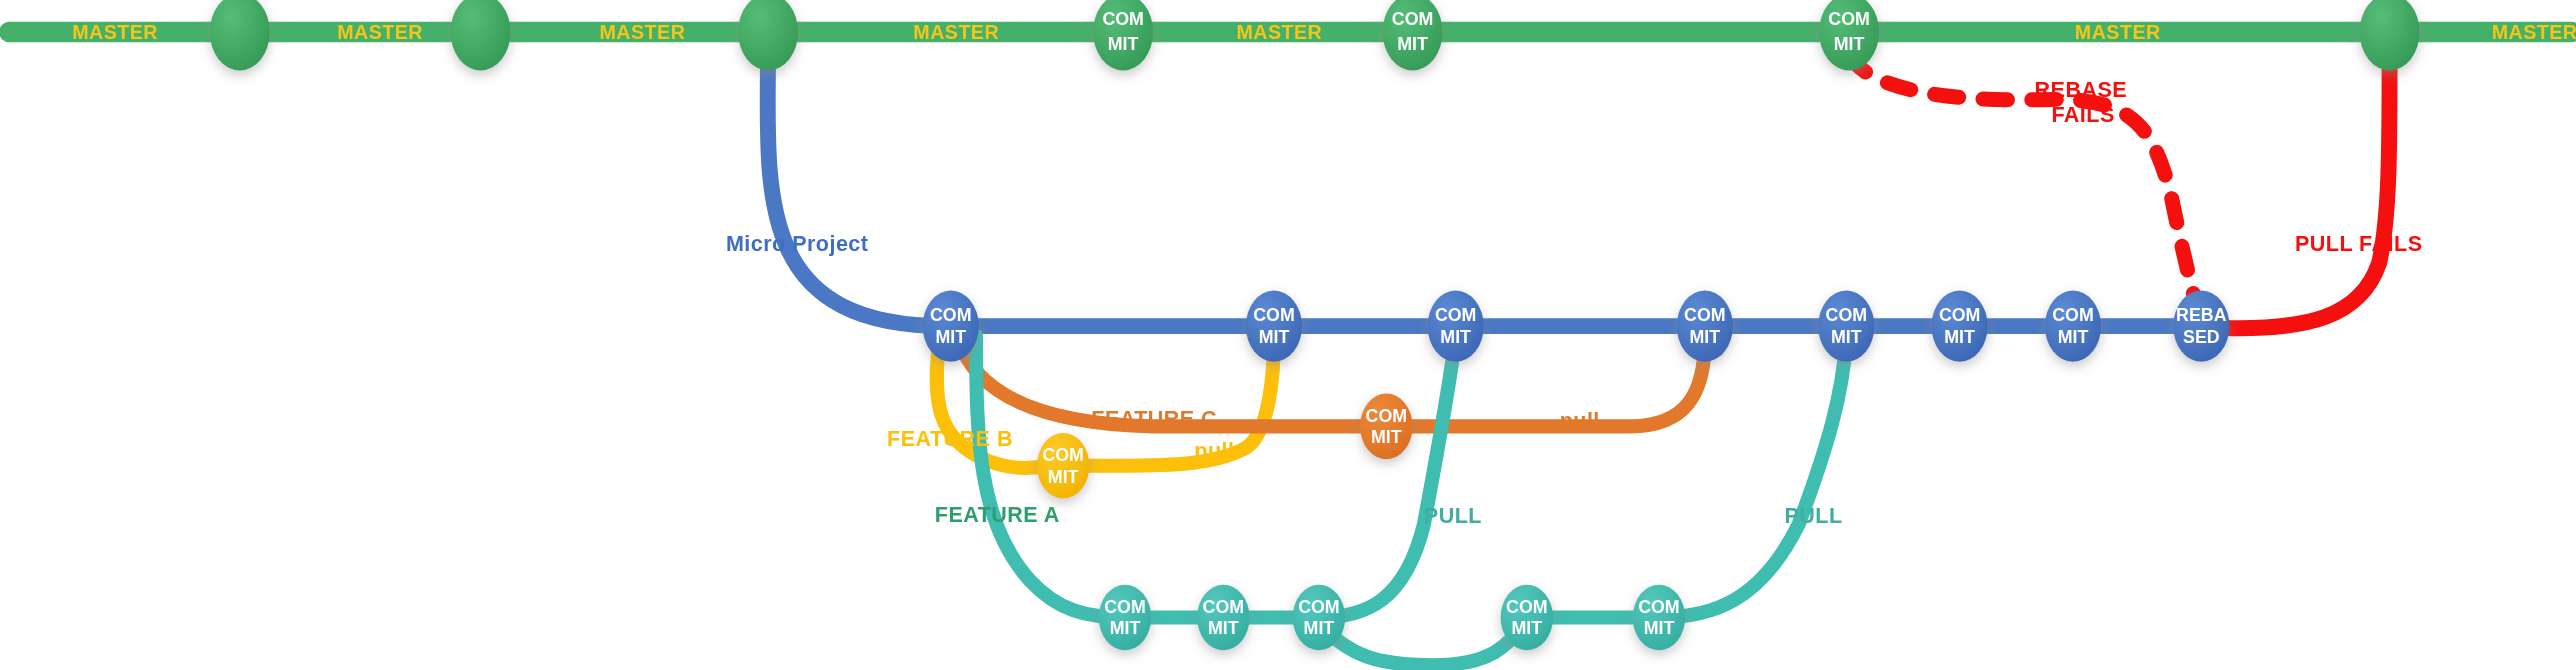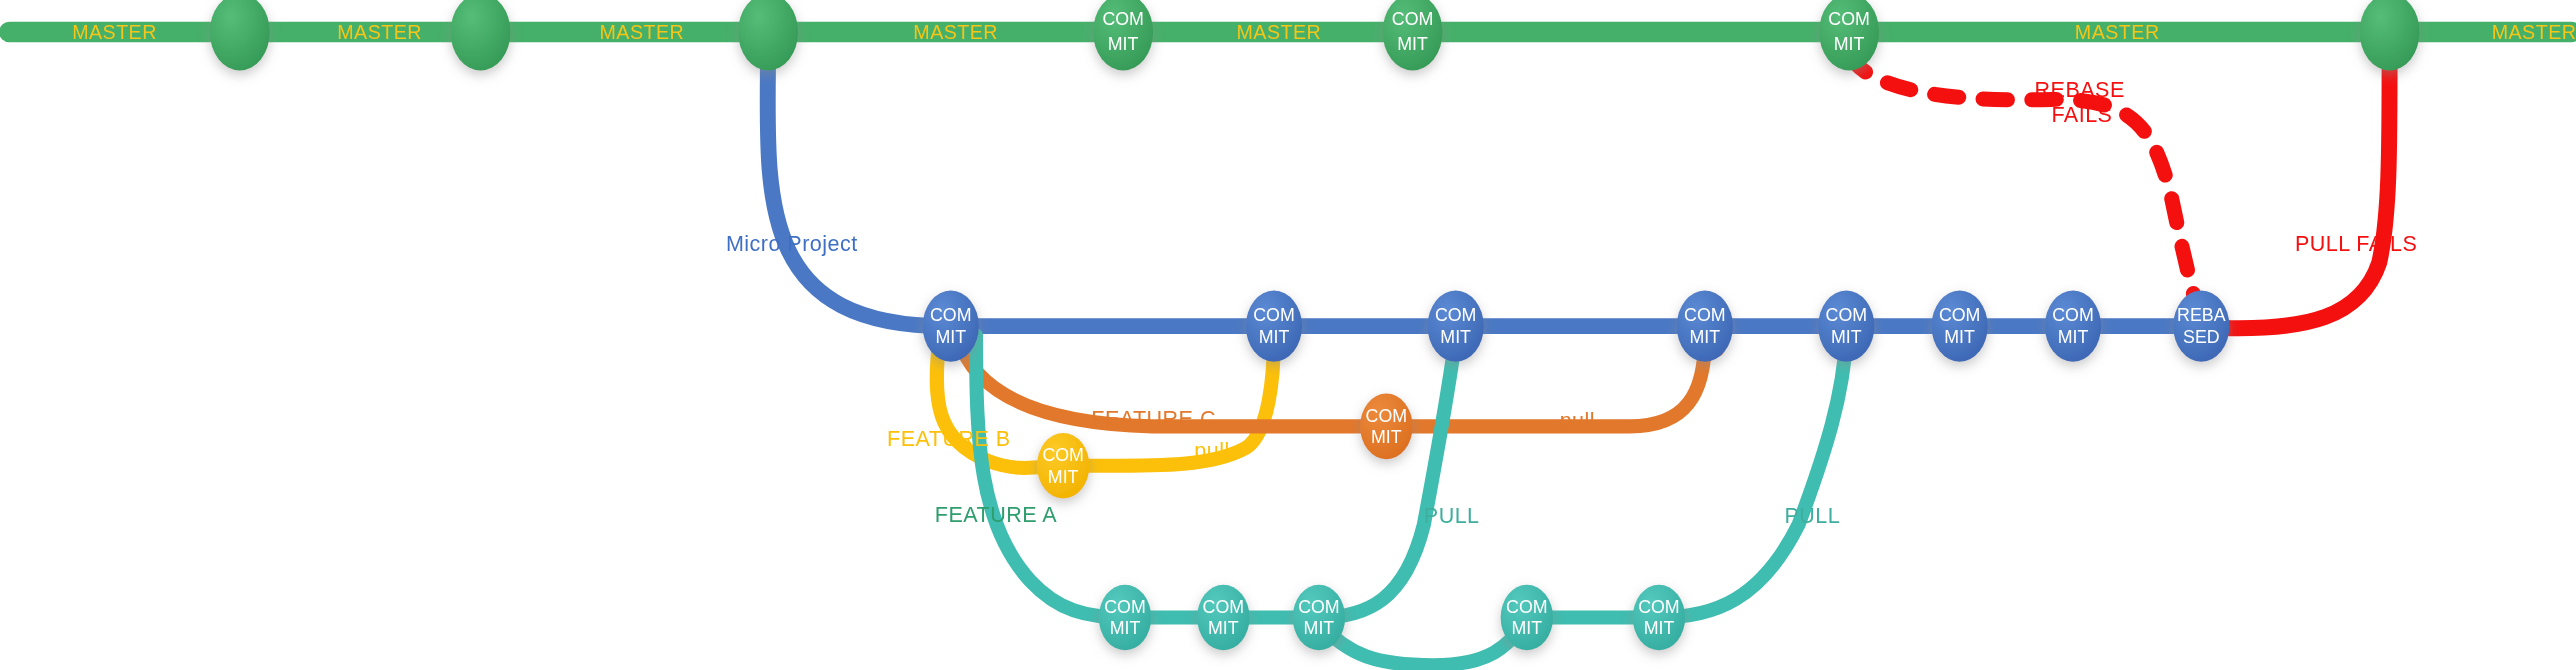--- a/index.html
+++ b/index.html
@@ -1,17 +1,17 @@
 <!DOCTYPE html>
 <html style="font-size:15px"><head>
 <meta charset="utf-8">
 <style>
   html,body{margin:0;padding:0;background:#ffffff;}
   body{width:2576px;height:671px;overflow:hidden;font-family:"Liberation Sans",sans-serif;}
-  #stage{position:relative;width:2576px;height:671px;background:#fff;}
+  #stage{position:relative;width:2576px;height:671px;background:#fff;font-weight:bold;}
   svg#git{position:absolute;left:0;top:0;width:2576px;height:671px;display:block;}
   .node-label{font-family:"Liberation Sans",sans-serif;fill:#ffffff;font-size:19px;text-anchor:middle;dominant-baseline:middle;}
   .branch-label{font-family:"Liberation Sans",sans-serif;font-size:22px;letter-spacing:.5px;}
   .lbl-master{fill:#f5c518;font-size:21px;}
   .lbl-micro{fill:#3f6fc4;font-size:23px;}
   .lbl-featb{fill:#fcc00a;font-size:23px;}
   .lbl-featc{fill:#e2782b;font-size:23px;}
   .lbl-feata{fill:#2f9e6e;font-size:23px;}
   .lbl-pull-small{fill:#fcc00a;font-size:23px;}
   .lbl-pull-orange{fill:#e2782b;font-size:23px;}

